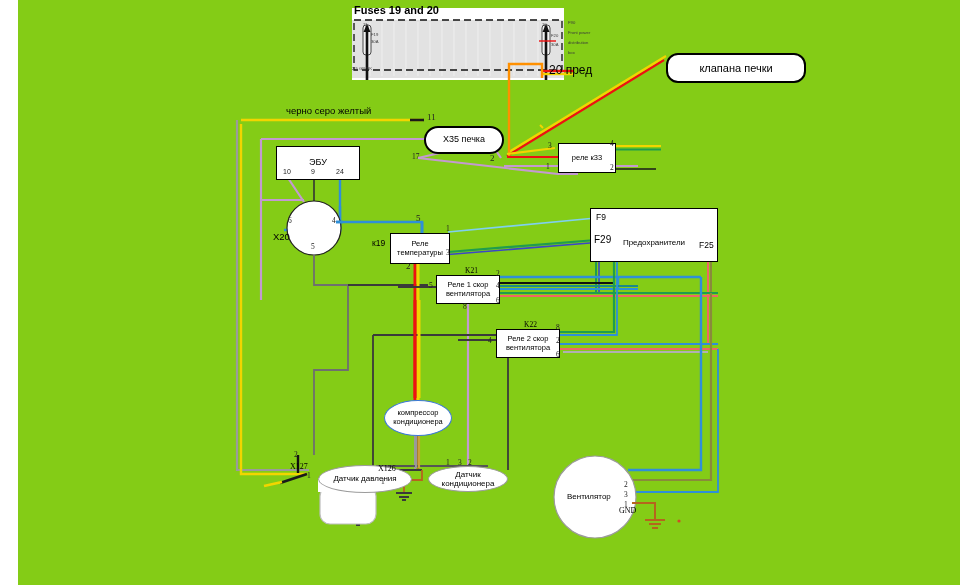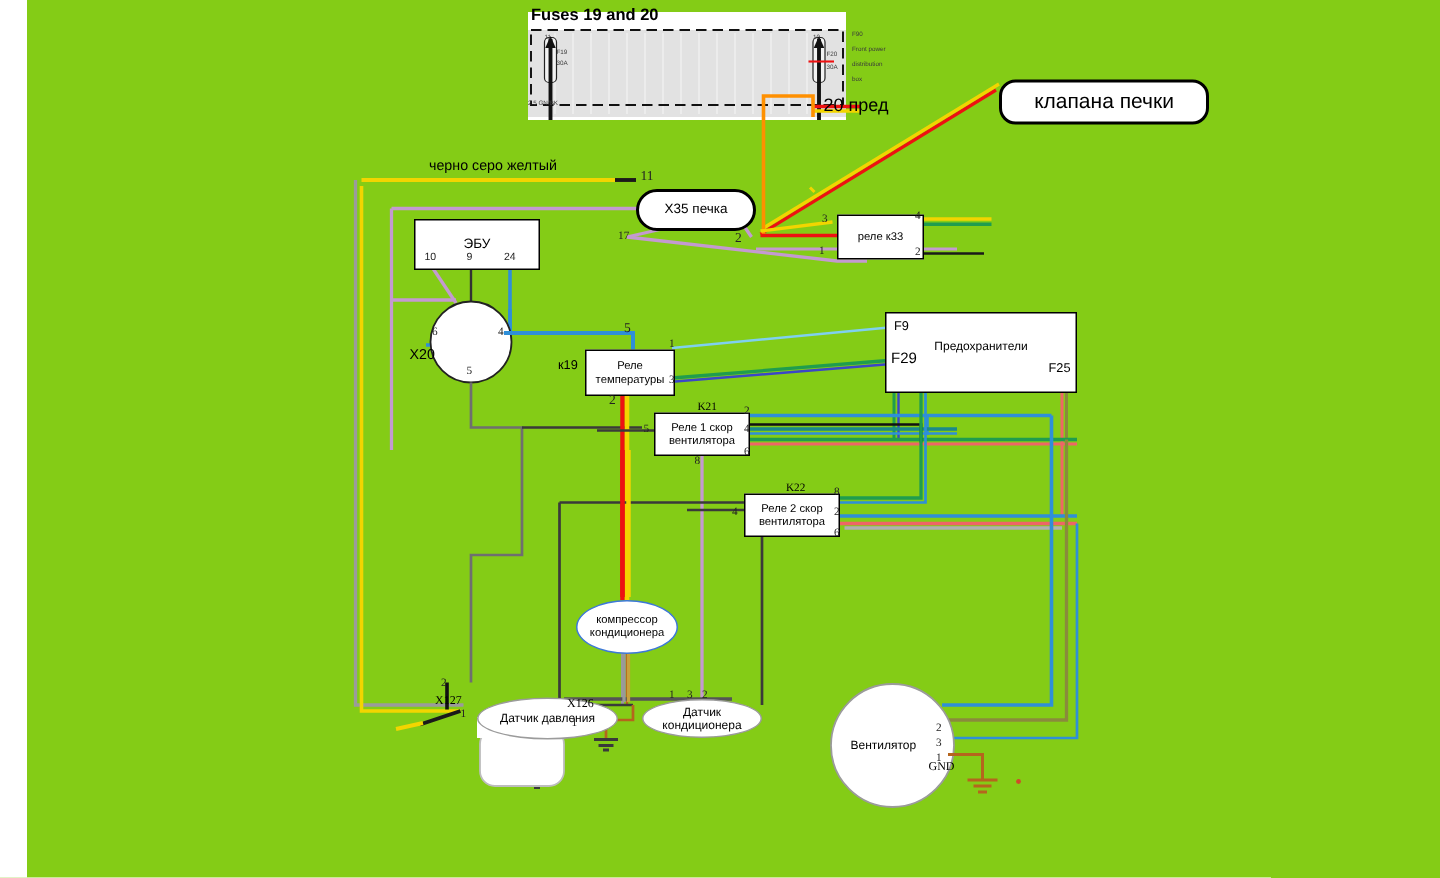--- a/index.html
+++ b/index.html
@@ -223,21 +223,21 @@
   <div class="tiny" style="left:533px;top:42px;">30A</div>
   <div class="tiny" style="left:524px;top:22px;">10</div>
 
   <div class="tiny" style="left:550px;top:20px;">F90</div>
   <div class="tiny" style="left:550px;top:30px;">Front power</div>
   <div class="tiny" style="left:550px;top:40px;">distribution</div>
   <div class="tiny" style="left:550px;top:50px;">box</div>
 
   <div class="big" style="left:531px;top:63px;">20 пред</div>
 
-  <div class="boxlabel round" style="left:648px;top:53px;width:136px;height:26px;font-size:14px;border-radius:11px;">клапана печки</div>
+  <div class="boxlabel round" style="left:648px;top:53px;width:136px;height:26px;font-size:11px;">клапана печки</div>
 
   <div class="txt" style="left:268px;top:105px;font-size:9.5px;">черно серо желтый</div>
   <div class="pin pin-serif" style="left:409px;top:112px;font-size:9px;">11</div>
 
   <div class="boxlabel round" style="left:406px;top:126px;width:76px;height:24px;font-size:9px;border-radius:14px;">X35 печка</div>
   <div class="pin pin-serif" style="left:394px;top:152px;">17</div>
   <div class="pin pin-serif" style="left:472px;top:153px;font-size:9px;">2</div>
 
   <div class="relaybox" style="left:540px;top:143px;width:56px;height:28px;">реле к33</div>
   <div class="pin pin-serif" style="left:530px;top:141px;">3</div>
@@ -255,21 +255,21 @@
   <div class="pin pin-serif" style="left:314px;top:216px;">4</div>
   <div class="pin pin-serif" style="left:293px;top:242px;">5</div>
 
   <div class="txt" style="left:354px;top:238px;font-size:8.5px;">к19</div>
   <div class="relaybox" style="left:372px;top:233px;width:58px;height:29px;">Реле температуры</div>
   <div class="pin pin-serif" style="left:398px;top:213px;font-size:9px;">5</div>
   <div class="pin pin-serif" style="left:388px;top:261px;font-size:9px;">2</div>
   <div class="pin pin-serif" style="left:428px;top:224px;">1</div>
   <div class="pin pin-serif" style="left:428px;top:248px;">3</div>
 
-  <div class="boxlabel" style="left:572px;top:208px;width:128px;height:54px;border-width:1.4px;align-items:flex-start;justify-content:center;padding-top:18px;box-sizing:border-box;font-size:8px;">Предохранители</div>
+  <div class="boxlabel" style="left:572px;top:208px;width:128px;height:54px;border-width:1.4px;align-items:flex-start;justify-content:center;padding-top:30px;box-sizing:border-box;font-size:8px;">Предохранители</div>
   <div class="txt" style="left:578px;top:212px;font-size:8.5px;">F9</div>
   <div class="txt" style="left:576px;top:234px;font-size:10px;">F29</div>
   <div class="txt" style="left:681px;top:240px;font-size:8.5px;">F25</div>
 
   <div class="txt" style="left:447px;top:266px;font-size:7.5px;font-family:'Liberation Serif',serif;">K21</div>
   <div class="relaybox" style="left:418px;top:275px;width:62px;height:27px;">Реле 1 скор вентилятора</div>
   <div class="pin pin-serif" style="left:411px;top:281px;">5</div>
   <div class="pin pin-serif" style="left:445px;top:302px;">8</div>
   <div class="pin pin-serif" style="left:478px;top:269px;">2</div>
   <div class="pin pin-serif" style="left:478px;top:281px;">4</div>

